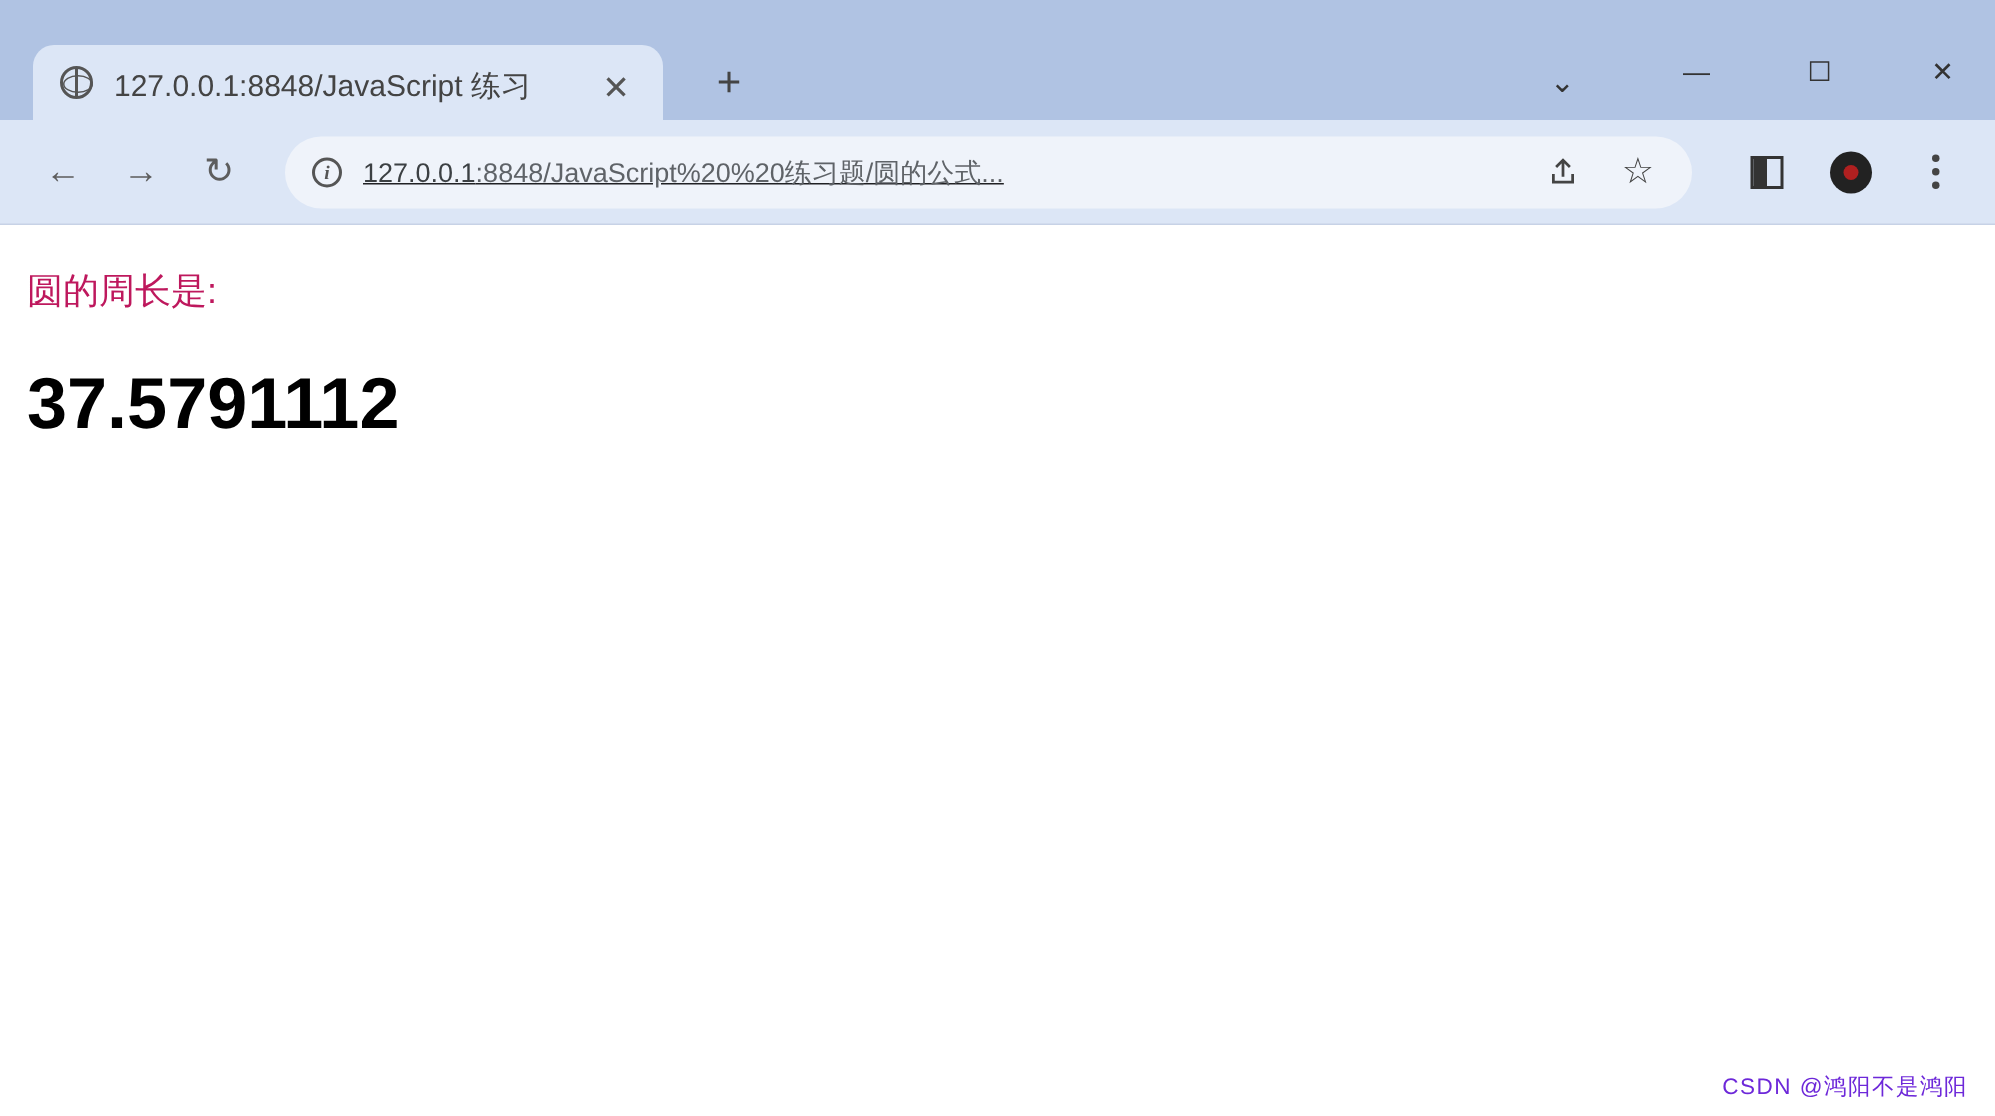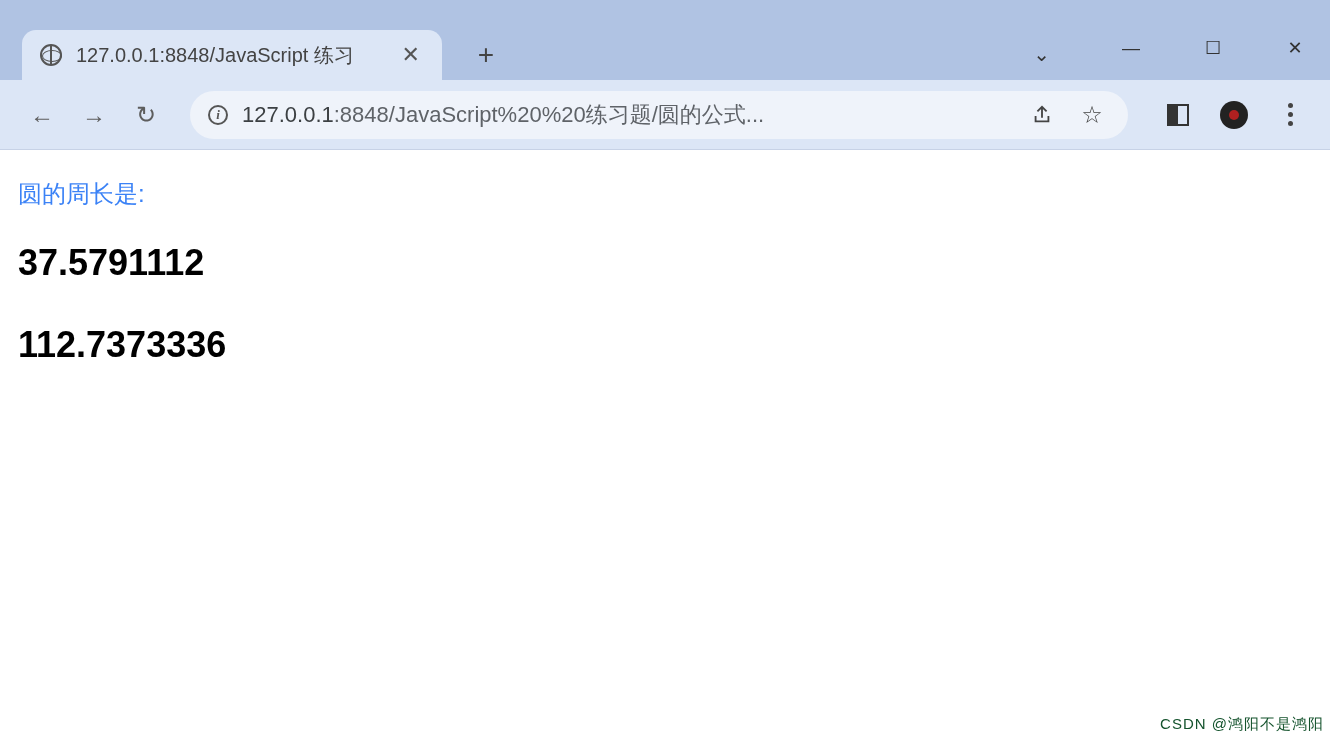--- a/index.html
+++ b/index.html
@@ -18,25 +18,24 @@
     .tab-strip {
       display: flex;
       align-items: flex-end;
       height: 64px;
       background: #b0c3e3;
       padding-left: 22px;
       position: relative;
     }
     .tab {
       display: flex;
-      align-items: center;
       background: #dce6f6;
       height: 50px;
       border-radius: 14px 14px 0 0;
-      padding: 0 16px 0 18px;
+      padding: 14px 16px 0 18px;
       min-width: 420px;
       gap: 14px;
       position: relative;
     }
     .tab .favicon {
       width: 22px; height: 22px;
       border-radius: 50%;
       border: 2px solid #555;
       display: flex; align-items: center; justify-content: center;
       position: relative;
@@ -136,25 +135,26 @@
       border-radius: 50%;
       border: 2px solid #555;
       display: flex; align-items: center; justify-content: center;
       font-size: 13px;
       color: #555;
       font-family: Georgia, serif;
       font-style: italic;
       font-weight: bold;
     }
     .url {
-      font-size: 22px;
+      font-size: 18px;
       color: #202124;
       flex: 1;
       white-space: nowrap;
       overflow: hidden;
+      text-decoration: underline;
     }
     .url .host { color: #3c4043; }
     .url .path { color: #5f6368; }
     .action-icon {
       width: 36px; height: 36px;
       display: flex; align-items: center; justify-content: center;
       font-size: 24px;
       color: #444;
       cursor: pointer;
     }
@@ -183,35 +183,35 @@
     }
     .dots-vert span{width:5px;height:5px;background:#444;border-radius:50%;}
     .content {
       background: #fff;
       height: calc(744px - 16px - 64px - 70px);
       padding: 22px 18px;
       overflow: auto;
     }
     .content p {
       font-size: 24px;
-      color: #3b82f6;
+      color: #be185d;
       margin: 6px 0 32px 0;
     }
     .content h2 {
-      font-size: 36px;
+      font-size: 48px;
       font-weight: 700;
       color: #000;
       margin: 6px 0 40px 0;
     }
     .watermark {
       position: absolute;
-      right: 6px;
+      right: 18px;
       bottom: 10px;
       font-size: 15px;
-      color: #14532d;
+      color: #6d28d9;
       letter-spacing: 1px;
     }
   </style>
 </head>
 <body>
 
 <div class="titlebar"></div>
 
 <div class="tab-strip">
   <div class="tab">
@@ -263,16 +263,15 @@
         </div>
       </div>
   </div>
 </div>
 
 <div class="content">
   <p>圆的周长是:</p>
   <h2>37.5791112</h2>
 
 
-  <h2>112.7373336</h2>
 </div>
 
 <div class="watermark">CSDN @鸿阳不是鸿阳</div>
 
 </body></html>

